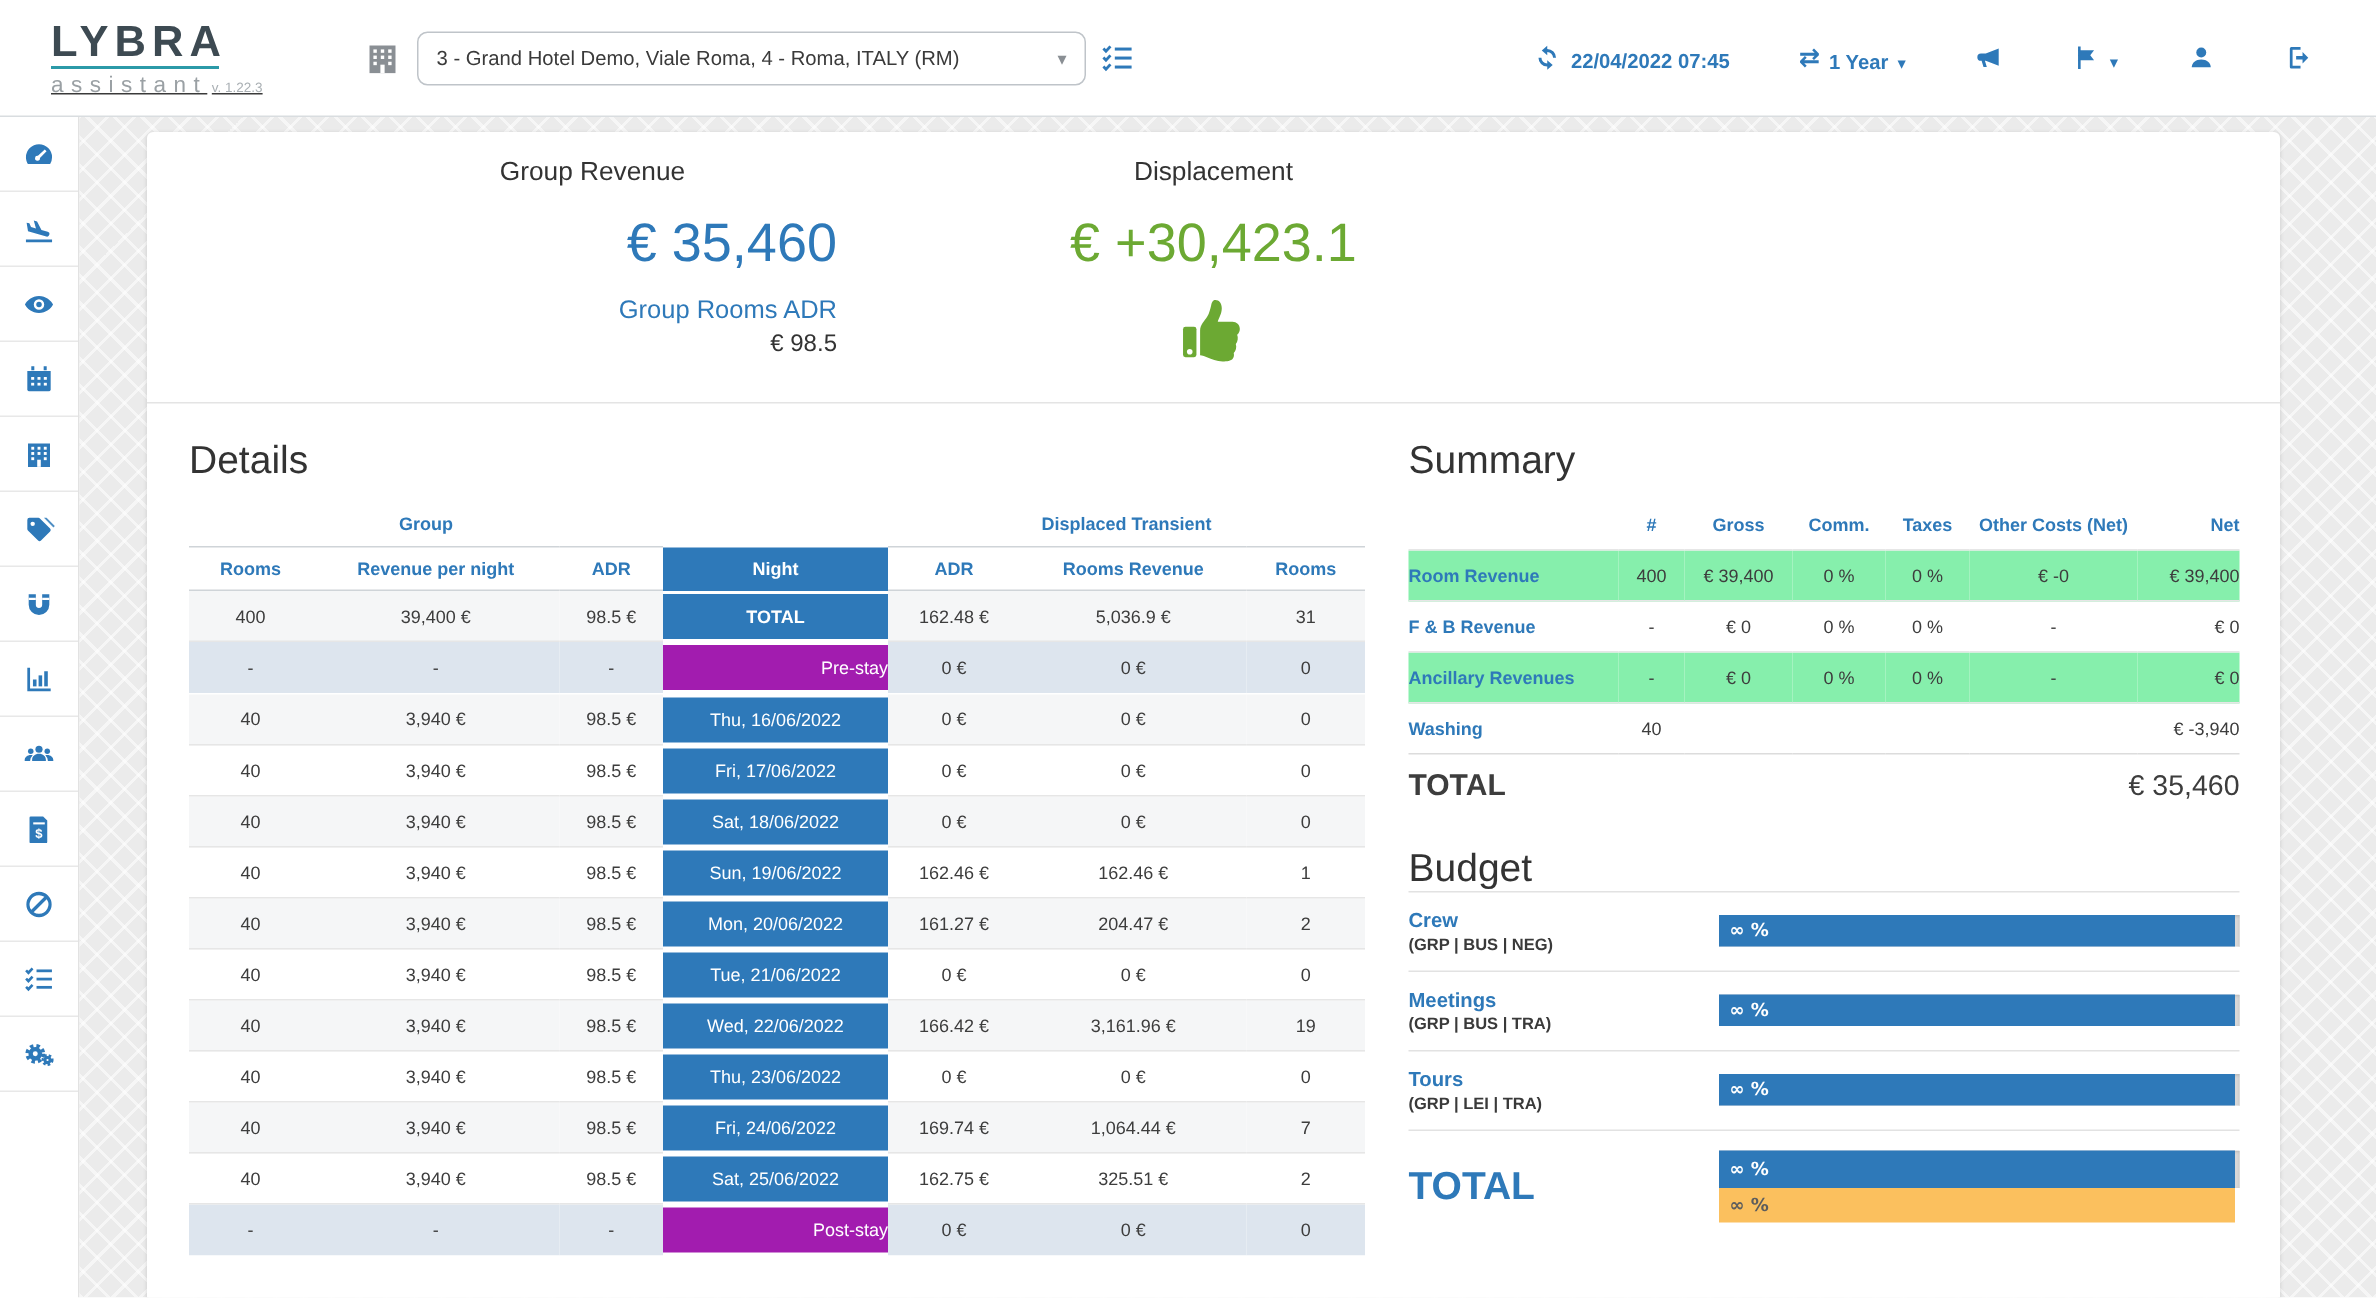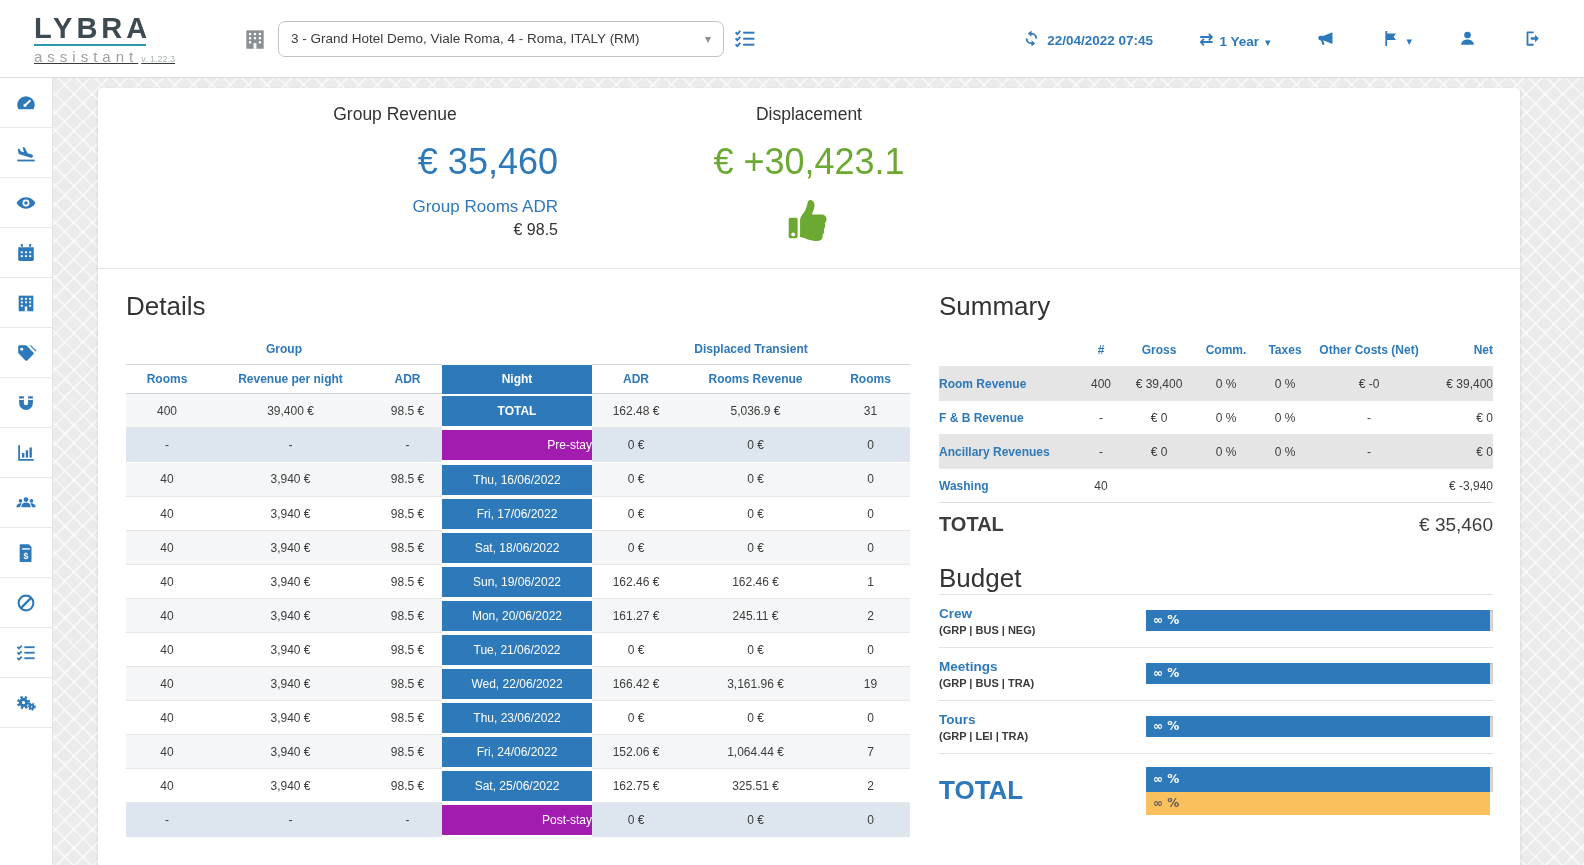--- a/index.html
+++ b/index.html
@@ -84,21 +84,21 @@
   .night-pill.bold { font-weight:bold; }
 
   
   .summary-table { margin-top:14px; table-layout:fixed; }
   .summary-table col.s1{width:140px}.summary-table col.s2{width:44px}.summary-table col.s3{width:72px}
   .summary-table col.s4{width:62px}.summary-table col.s5{width:56px}.summary-table col.s6{width:112px}
   .summary-table col.s7{width:68px}
   .summary-table th { color:#2e79b9; font-weight:bold; padding:7px 0 9px 0; text-align:center; }
   .summary-table th.num-r, .summary-table td.num-r { text-align:right; }
   .summary-table td { height:34px; border-top:1px solid #e6e6e6; text-align:center; color:#3d3d3d; }
-  .summary-table tr.odd td { background:#e5e5e5; }
+  .summary-table tr.odd td { background:#86efac; }
   .summary-table td.rowlabel { text-align:left; color:#2e79b9; font-weight:bold; cursor:pointer; }
   .summary-total-row td { height:44px; border-top:1px solid #dcdcdc; }
   .summary-total-label { text-align:left !important; font-size:20px; font-weight:bold; color:#2e79b9; }
   .summary-total-value { text-align:right !important; font-size:19px; color:#333; }
 
   
   .budget-title { margin-top:16px; }
   .budget-rows { }
   .budget-row { display:flex; align-items:center; border-top:1px solid #e2e2e2; padding:11px 0; }
   .budget-row:first-child { border-top:1px solid #e2e2e2; }
@@ -435,21 +435,21 @@
                   <td>1</td>
                 </tr>
                 <tr class="odd">
                   <td>40</td>
                   <td>3,940 €</td>
                   <td>98.5 €</td>
                   <td class="nightcell">
                     <div class="night-pill blue">Mon, 20/06/2022</div>
                   </td>
                   <td>161.27 €</td>
-                  <td>245.11 €</td>
+                  <td>204.47 €</td>
                   <td>2</td>
                 </tr>
                 <tr>
                   <td>40</td>
                   <td>3,940 €</td>
                   <td>98.5 €</td>
                   <td class="nightcell">
                     <div class="night-pill blue">Tue, 21/06/2022</div>
                   </td>
                   <td>0 €</td>
@@ -478,21 +478,21 @@
                   <td>0 €</td>
                   <td>0</td>
                 </tr>
                 <tr class="odd">
                   <td>40</td>
                   <td>3,940 €</td>
                   <td>98.5 €</td>
                   <td class="nightcell">
                     <div class="night-pill blue">Fri, 24/06/2022</div>
                   </td>
-                  <td>152.06 €</td>
+                  <td>169.74 €</td>
                   <td>1,064.44 €</td>
                   <td>7</td>
                 </tr>
                 <tr>
                   <td>40</td>
                   <td>3,940 €</td>
                   <td>98.5 €</td>
                   <td class="nightcell">
                     <div class="night-pill blue">Sat, 25/06/2022</div>
                   </td>

